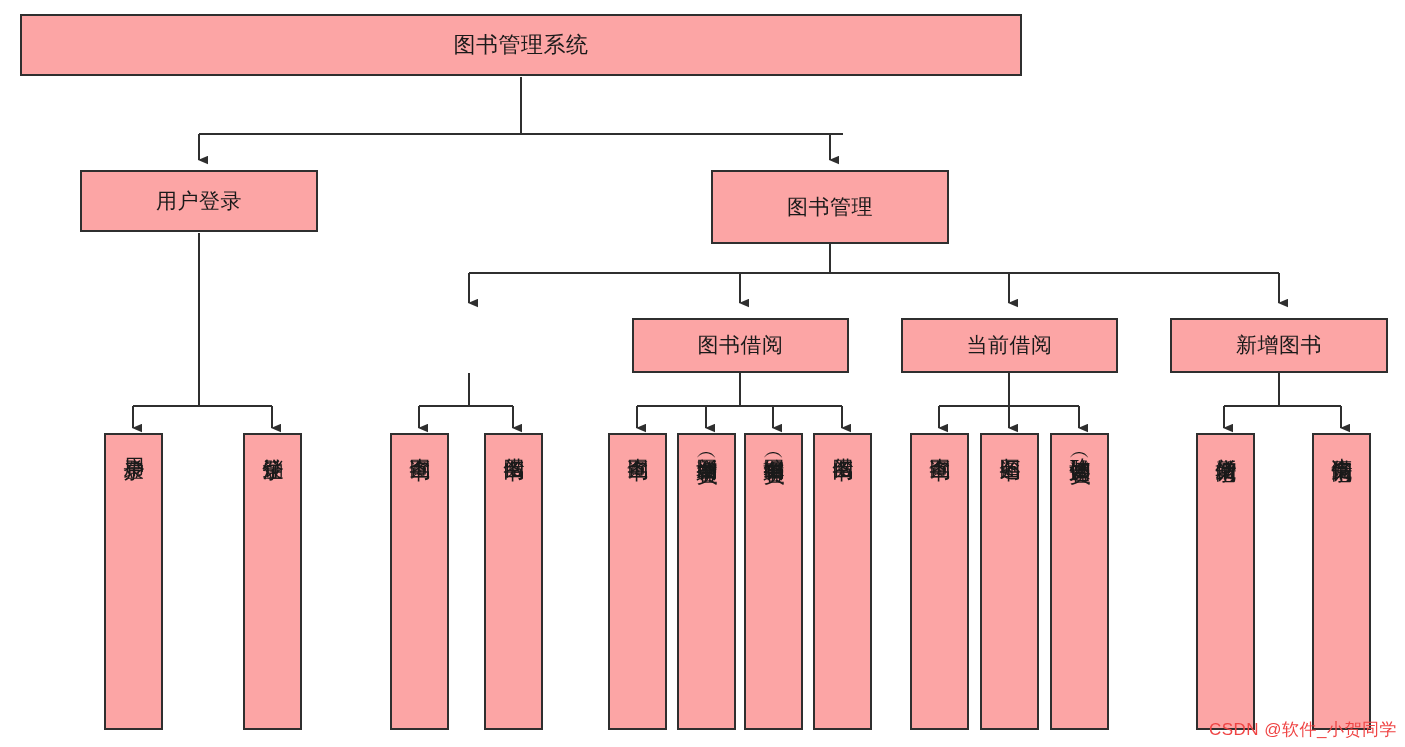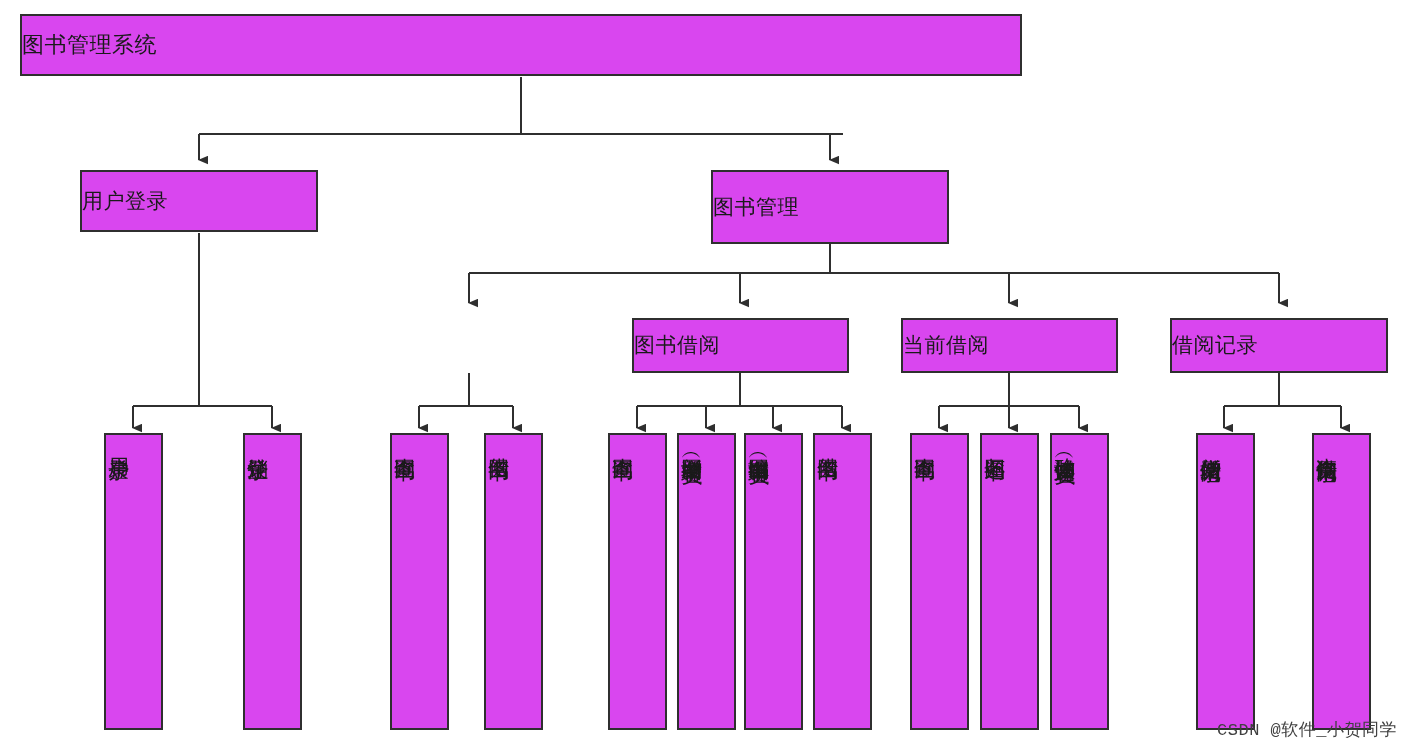--- a/index.html
+++ b/index.html
@@ -22,23 +22,24 @@
     position: absolute;
     left: 0;
     top: 0;
     width: 1405px;
     height: 747px;
   }
   .node {
     position: absolute;
     box-sizing: border-box;
     border: 2px solid #2f2f2f;
-    background: #d946ef;
+    background: #fca5a5;
     display: flex;
     align-items: center;
+    justify-content: center;
     color: #1a1a1a;
     z-index: 2;
   }
   .node-label {
     font-size: 21px;
     line-height: 1.05;
     letter-spacing: 0.5px;
     white-space: nowrap;
   }
   .node.horizontal .node-label {
@@ -58,25 +59,25 @@
   }
   .node.root .node-label { font-size: 22px; }
   .node.level1 .node-label { font-size: 21px; }
   .node.level2 .node-label { font-size: 21px; }
 
   #watermark {
     position: absolute;
     right: 8px;
     bottom: 6px;
     font-size: 17px;
-    color: #404040;
+    color: #ef4444;
     letter-spacing: 0.5px;
     z-index: 5;
     white-space: nowrap;
-    font-family: Liberation Mono, monospace;
+    font-family: Liberation Sans, sans-serif;
   }
 </style>
 </head>
 <body>
 
 <div id="diagram-canvas">
 
   <svg id="diagram-svg" viewBox="0 0 1405 747" xmlns="http://www.w3.org/2000/svg">
     <defs>
       <marker id="arrowhead" markerWidth="9" markerHeight="10" refX="4.2" refY="9" orient="auto" markerUnits="userSpaceOnUse">
@@ -142,21 +143,21 @@
 
   <div class="node level2 horizontal" style="left:901px; top:318px; width:217px; height:55px;">
     <span class="node-label">当前借阅</span>
   </div>
 
   <div class="node level2 horizontal" style="left:632px; top:318px; width:217px; height:55px;">
     <span class="node-label">图书借阅</span>
   </div>
 
   <div class="node level2 horizontal" style="left:1170px; top:318px; width:218px; height:55px;">
-    <span class="node-label">借阅记录</span>
+    <span class="node-label">新增图书</span>
   </div>
 
   <div class="node leaf vertical" style="left:104px; top:433px; width:59px; height:297px;">
     <span class="node-label">用户登录</span>
   </div>
 
   <div class="node leaf vertical" style="left:243px; top:433px; width:59px; height:297px;">
     <span class="node-label">注销登录</span>
   </div>
 

